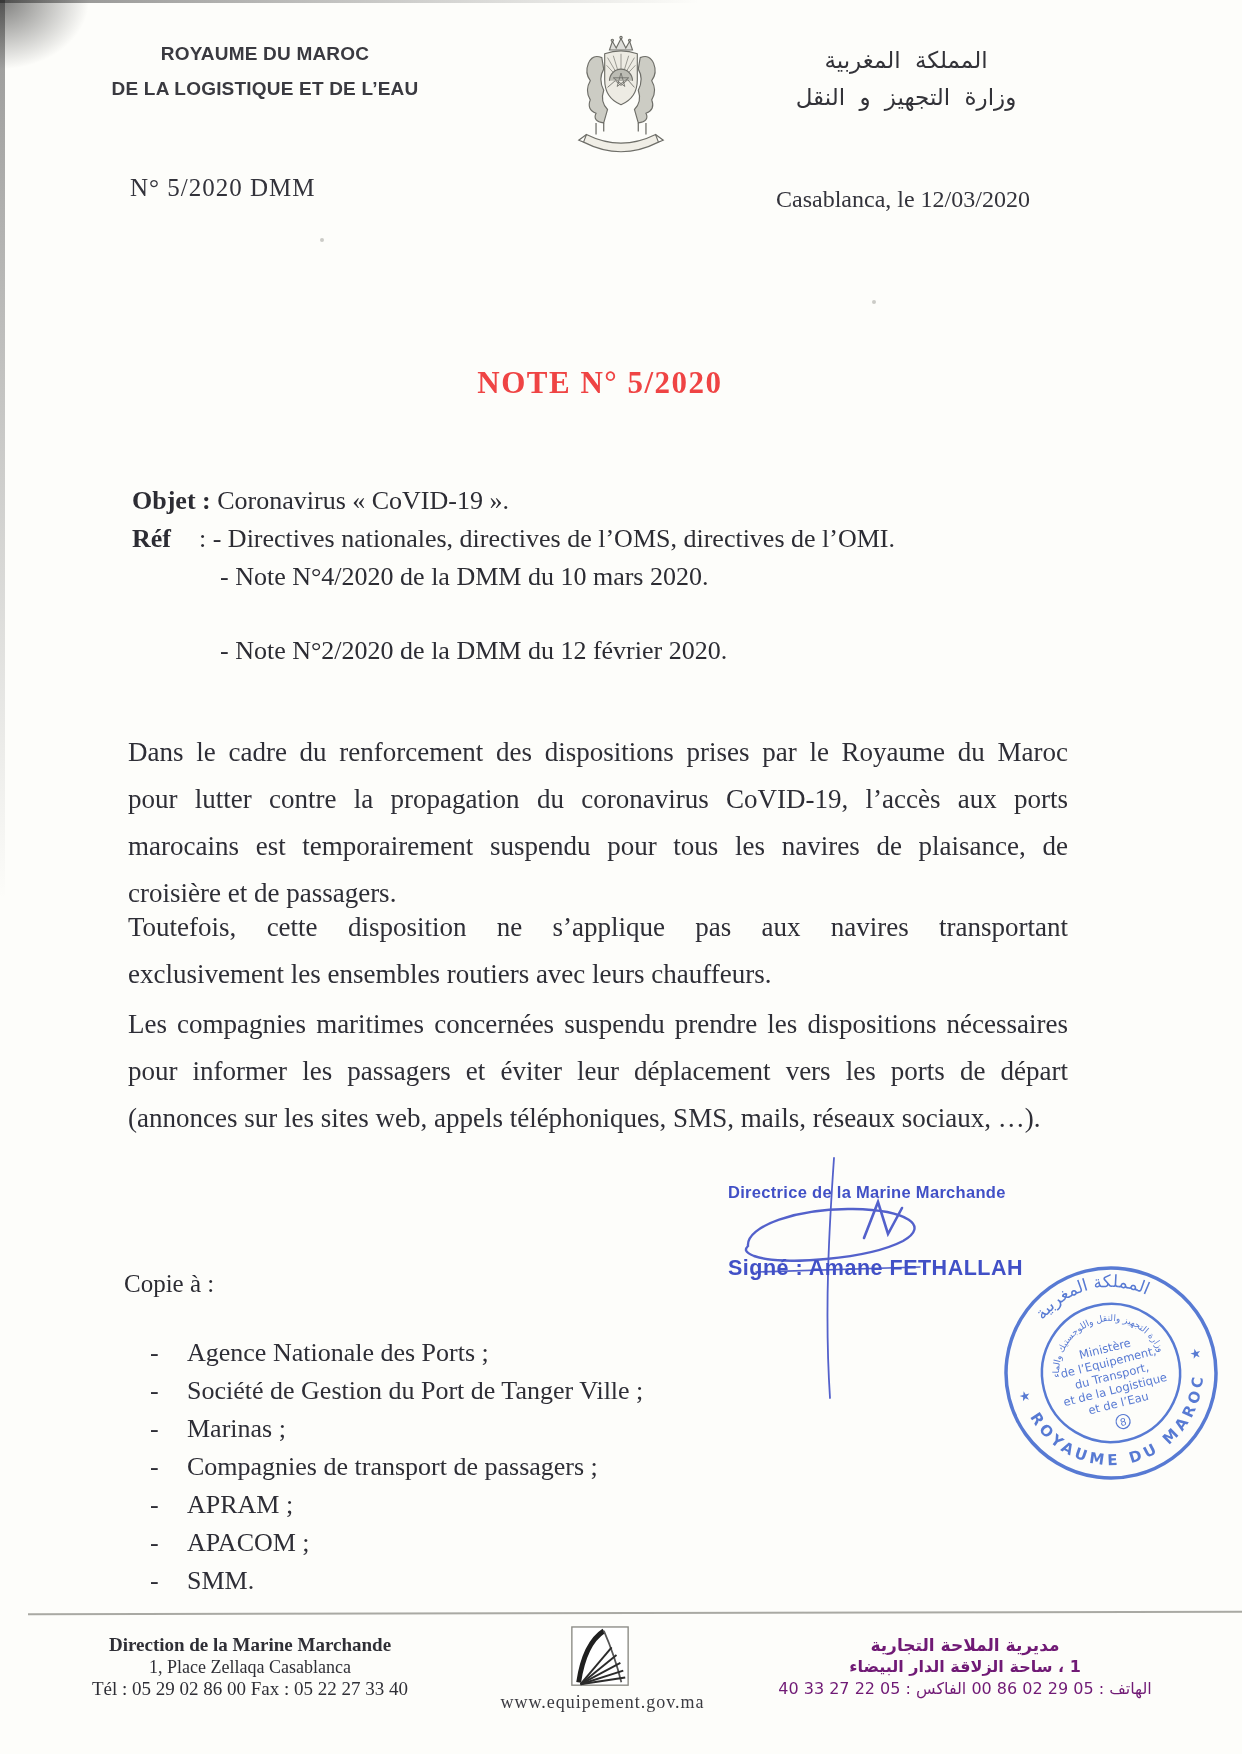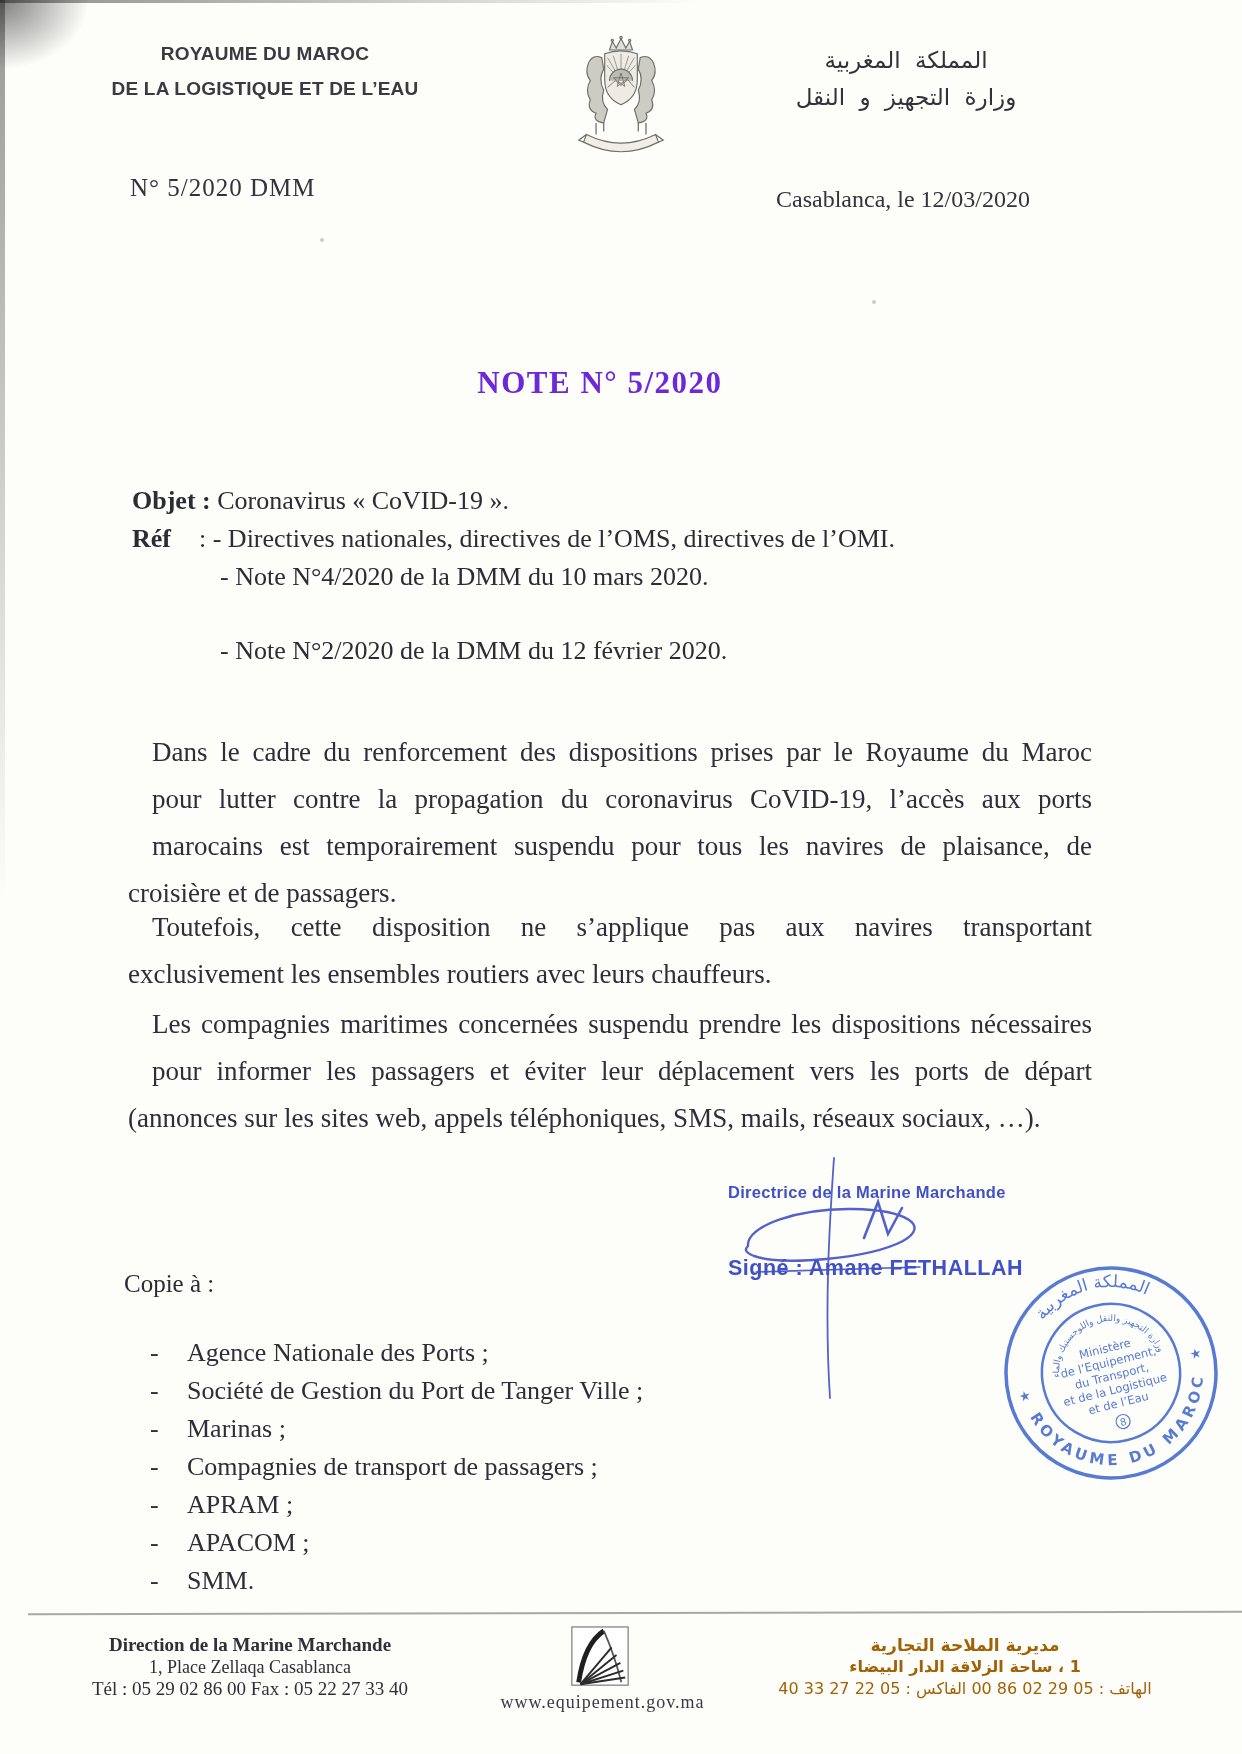--- a/index.html
+++ b/index.html
@@ -13,42 +13,42 @@
     background:linear-gradient(to bottom, rgba(30,30,30,.45), rgba(30,30,30,0));}
   .edge-top{left:0;top:0;width:700px;height:3px;background:linear-gradient(to right, rgba(30,30,30,.5), rgba(30,30,30,0));}
   .speck{width:4px;height:4px;border-radius:50%;background:#9a9a94;opacity:.5;}
   
   .hleft{font-family:"Liberation Sans",sans-serif;font-weight:bold;font-size:19px;line-height:35px;
          text-align:center;color:#3a3a40;letter-spacing:.2px;}
   .har{font-family:"DejaVu Sans",sans-serif;font-size:23px;line-height:37px;text-align:center;
        direction:rtl;color:#323238;word-spacing:7px;}
   .noteref{font-size:25px;letter-spacing:1px;color:#33333b;}
   .date{font-size:24px;color:#33333b;}
-  .title{font-weight:bold;font-size:31px;letter-spacing:1.5px;text-align:center;color:#6d28d9;}
+  .title{font-weight:bold;font-size:31px;letter-spacing:1.5px;text-align:center;color:#ef4444;}
   .metaline{font-size:26px;}
   .b{font-weight:bold;}
   .refgap{display:inline-block;width:28px;}
   .tline{font-size:27px;line-height:47px;width:940px;color:#2e2e36;}
-  .j{text-align:justify;text-align-last:justify;margin-left:24px;}
+  .j{text-align:justify;text-align-last:justify;}
   .copylabel{font-size:25px;}
   .copyrow{font-size:26px;color:#2e2e36;}
   .copyrow .dash{display:inline-block;width:37px;}
   .sigrole{font-family:"Liberation Sans",sans-serif;font-weight:bold;font-size:16.5px;
            color:#4150c6;letter-spacing:.3px;filter:blur(.2px);}
   .sigsigned{font-family:"Liberation Sans",sans-serif;font-weight:bold;font-size:21.5px;
            color:#4150c6;letter-spacing:.5px;filter:blur(.2px);}
   .sigsvg{filter:blur(.2px);}
   .stampsvg{filter:blur(.35px);opacity:.92;}
   .divider{left:28px;right:0;top:1612px;height:1.6px;background:#a9a9a3;transform:rotate(-.12deg);}
   .fl{line-height:22px;text-align:center;color:#2f2f36;}
   .fl .l1{font-weight:bold;font-size:19px;}
   .fl .l2{font-size:18px;}
   .fl .l3{font-size:19px;}
   .furl{font-size:18px;letter-spacing:1px;text-align:center;color:#3a3a40;}
-  .fr{font-family:"DejaVu Sans",sans-serif;direction:rtl;text-align:center;line-height:22px;color:#a16207;}
+  .fr{font-family:"DejaVu Sans",sans-serif;direction:rtl;text-align:center;line-height:22px;color:#701a75;}
   .fr .l1{font-weight:bold;font-size:17px;}
   .fr .l2{font-weight:bold;font-size:16px;}
   .fr .l3{font-size:16px;}
 </style>
 </head>
 <body>
 
 <div class="page">
 
   <div class="abs corner-smudge"></div>

